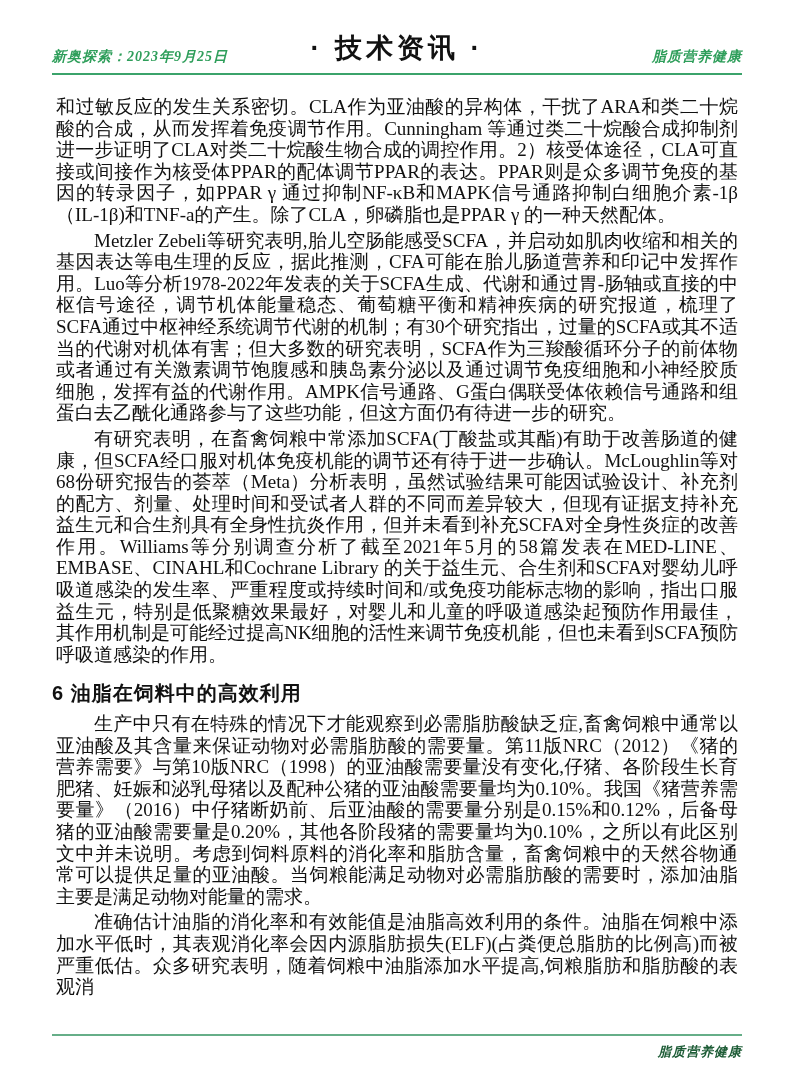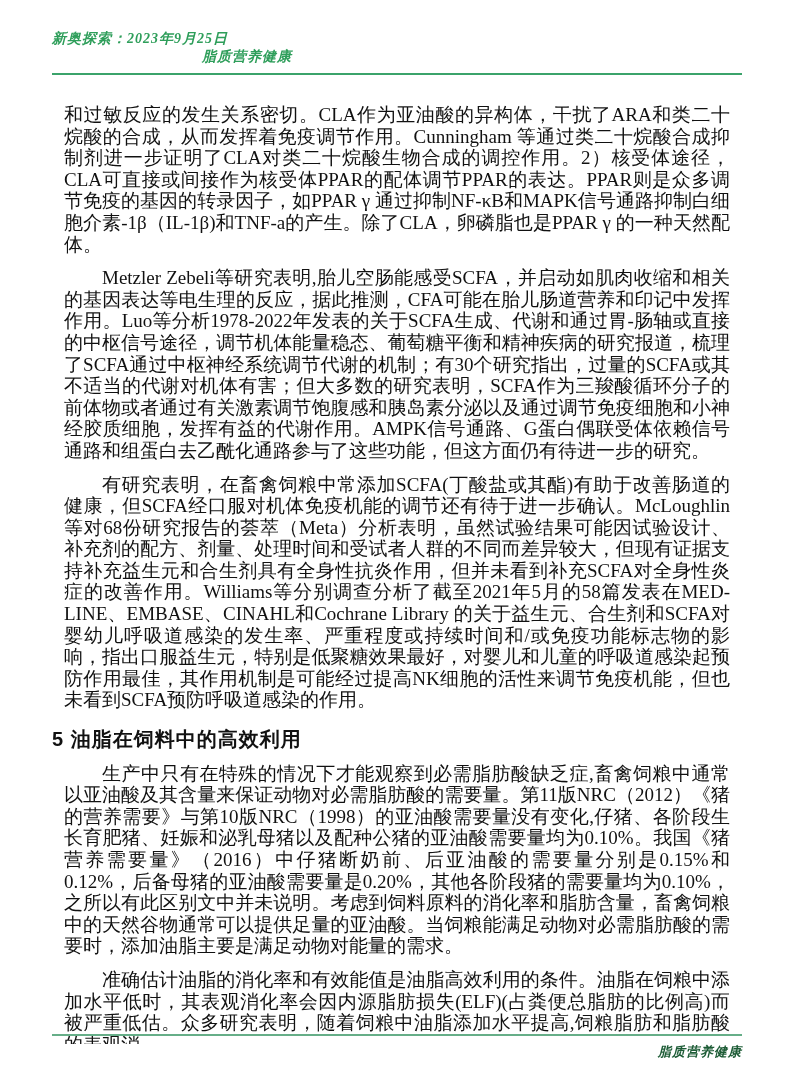--- a/index.html
+++ b/index.html
@@ -15,22 +15,21 @@
   }
   .page {
     position: relative;
     width: 794px;
     height: 1078px;
     padding: 30px 52px 0 52px;
   }
   .page-header {
     display: flex;
     justify-content: space-between;
-    align-items: flex-start;
-    flex-direction: column;
+    align-items: flex-end;
   }
   .brand-script {
     font-family: "Liberation Serif", "DejaVu Serif", serif;
     font-style: italic;
     font-weight: bold;
     color: #2E9E5A;
     font-size: 14px;
     letter-spacing: 1px;
     white-space: nowrap;
   }
@@ -53,21 +52,21 @@
   .body-text {
     margin-top: 17px;
     font-size: 19px;
     line-height: 21.6px;
     text-align: justify;
     text-justify: inter-ideograph;
     height: 952px;
     overflow: hidden;
   }
   .para {
-    margin: 12px;
+    margin: 4px;
     text-indent: 2em;
   }
   .para.no-indent { text-indent: 0; }
   .section-heading {
     font-family: "Liberation Sans", "DejaVu Sans", sans-serif;
     font-weight: bold;
     font-size: 20px;
     color: #111111;
     margin: 18px 0 8px 0;
     letter-spacing: 1px;
@@ -90,30 +89,31 @@
     color: #1D5C36;
   }
 </style>
 </head>
 <body>
 
 <div class="page">
 
   <header class="page-header">
     <span class="brand-script left">新奥探索：2023年9月25日</span>
+    <h1 class="page-title">· 技术资讯 ·</h1>
     <span class="brand-script right">脂质营养健康</span>
   </header>
 
   <div class="header-rule"></div>
 
   <main class="body-text">
     <p class="para no-indent">和过敏反应的发生关系密切。CLA作为亚油酸的异构体，干扰了ARA和类二十烷酸的合成，从而发挥着免疫调节作用。Cunningham 等通过类二十烷酸合成抑制剂进一步证明了CLA对类二十烷酸生物合成的调控作用。2）核受体途径，CLA可直接或间接作为核受体PPAR的配体调节PPAR的表达。PPAR则是众多调节免疫的基因的转录因子，如PPAR γ 通过抑制NF-κB和MAPK信号通路抑制白细胞介素-1β（IL-1β)和TNF-a的产生。除了CLA，卵磷脂也是PPAR γ 的一种天然配体。</p>
     <p class="para">Metzler Zebeli等研究表明,胎儿空肠能感受SCFA，并启动如肌肉收缩和相关的基因表达等电生理的反应，据此推测，CFA可能在胎儿肠道营养和印记中发挥作用。Luo等分析1978-2022年发表的关于SCFA生成、代谢和通过胃-肠轴或直接的中枢信号途径，调节机体能量稳态、葡萄糖平衡和精神疾病的研究报道，梳理了SCFA通过中枢神经系统调节代谢的机制；有30个研究指出，过量的SCFA或其不适当的代谢对机体有害；但大多数的研究表明，SCFA作为三羧酸循环分子的前体物或者通过有关激素调节饱腹感和胰岛素分泌以及通过调节免疫细胞和小神经胶质细胞，发挥有益的代谢作用。AMPK信号通路、G蛋白偶联受体依赖信号通路和组蛋白去乙酰化通路参与了这些功能，但这方面仍有待进一步的研究。</p>
     <p class="para">有研究表明，在畜禽饲粮中常添加SCFA(丁酸盐或其酯)有助于改善肠道的健康，但SCFA经口服对机体免疫机能的调节还有待于进一步确认。McLoughlin等对68份研究报告的荟萃（Meta）分析表明，虽然试验结果可能因试验设计、补充剂的配方、剂量、处理时间和受试者人群的不同而差异较大，但现有证据支持补充益生元和合生剂具有全身性抗炎作用，但并未看到补充SCFA对全身性炎症的改善作用。Williams等分别调查分析了截至2021年5月的58篇发表在MED-LINE、EMBASE、CINAHL和Cochrane Library 的关于益生元、合生剂和SCFA对婴幼儿呼吸道感染的发生率、严重程度或持续时间和/或免疫功能标志物的影响，指出口服益生元，特别是低聚糖效果最好，对婴儿和儿童的呼吸道感染起预防作用最佳，其作用机制是可能经过提高NK细胞的活性来调节免疫机能，但也未看到SCFA预防呼吸道感染的作用。</p>
-    <h2 class="section-heading">5 油脂在饲料中的高效利用</h2>
+    <h2 class="section-heading">6 油脂在饲料中的高效利用</h2>
     <p class="para">生产中只有在特殊的情况下才能观察到必需脂肪酸缺乏症,畜禽饲粮中通常以亚油酸及其含量来保证动物对必需脂肪酸的需要量。第11版NRC（2012）《猪的营养需要》与第10版NRC（1998）的亚油酸需要量没有变化,仔猪、各阶段生长育肥猪、妊娠和泌乳母猪以及配种公猪的亚油酸需要量均为0.10%。我国《猪营养需要量》（2016）中仔猪断奶前、后亚油酸的需要量分别是0.15%和0.12%，后备母猪的亚油酸需要量是0.20%，其他各阶段猪的需要量均为0.10%，之所以有此区别文中并未说明。考虑到饲料原料的消化率和脂肪含量，畜禽饲粮中的天然谷物通常可以提供足量的亚油酸。当饲粮能满足动物对必需脂肪酸的需要时，添加油脂主要是满足动物对能量的需求。</p>
     <p class="para">准确估计油脂的消化率和有效能值是油脂高效利用的条件。油脂在饲粮中添加水平低时，其表观消化率会因内源脂肪损失(ELF)(占粪便总脂肪的比例高)而被严重低估。众多研究表明，随着饲粮中油脂添加水平提高,饲粮脂肪和脂肪酸的表观消</p>
   </main>
 
   <footer class="page-footer">
     <div class="footer-rule"></div>
     <span class="brand-script footer-brand">脂质营养健康</span>
   </footer>
 
 </div>

